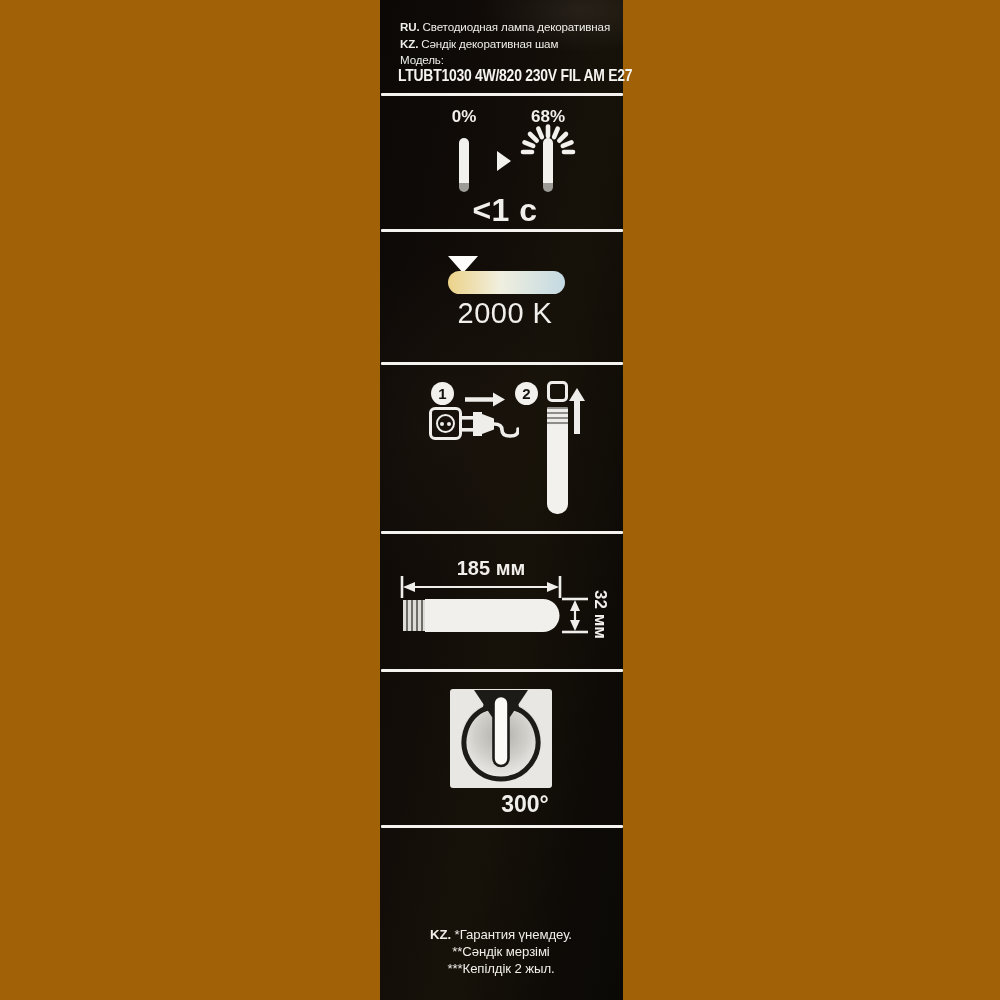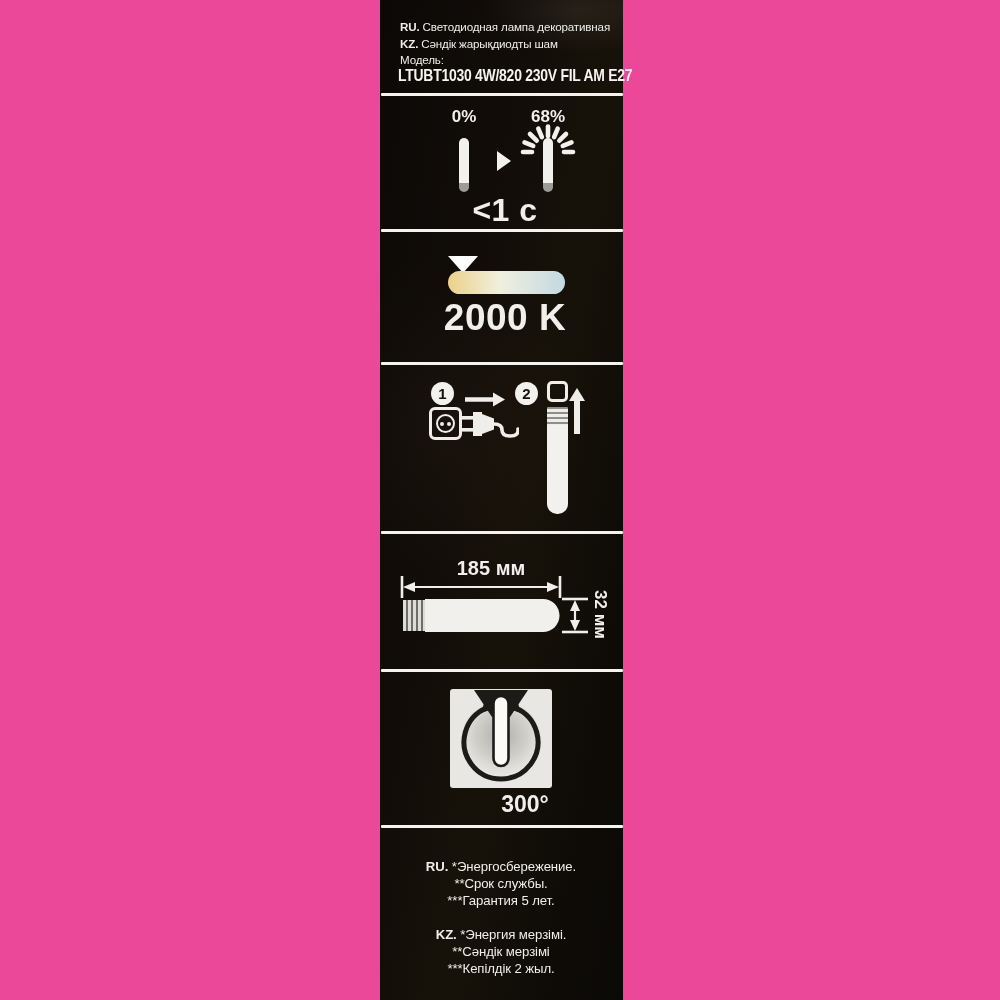--- a/index.html
+++ b/index.html
@@ -1,18 +1,18 @@
 <!DOCTYPE html>
 <html><head>
 <meta charset="utf-8">
 <style>
   * { margin:0; padding:0; box-sizing:border-box; }
   html,body { background:#000; }
   .stage {
-    position:relative; width:1000px; height:1000px; background:#ec4899;
+    position:relative; width:1000px; height:1000px; background:#a16207;
     overflow:hidden; font-family:"Liberation Sans", sans-serif; color:#f1efeb;
   }
   .panel {
     position:absolute; left:380px; top:0; width:243px; height:1000px;
     background:
       radial-gradient(ellipse 140px 60px at 200px 10px, rgba(120,110,100,0.18), rgba(0,0,0,0) 70%),
       radial-gradient(ellipse 180px 220px at 60px 420px, rgba(90,70,50,0.10), rgba(0,0,0,0) 75%),
       linear-gradient(100deg, #0b0806 0%, #120d08 38%, #171209 58%, #0e0b07 82%, #0b0906 100%);
   }
   .sep { position:absolute; left:381px; width:242px; height:3px; background:#f4f3f0; border-radius:1px; }
@@ -29,21 +29,21 @@
     background:linear-gradient(to bottom, #f2f1ed 0 84%, #9c9b96 84%); }
   .tri-right { position:absolute; width:0; height:0;
     border-top:10px solid transparent; border-bottom:10px solid transparent;
     border-left:14px solid #f2f1ed; }
   .time { font-size:32px; font-weight:700; width:100px; letter-spacing:0.5px; }
   
   .tri-down { position:absolute; width:0; height:0;
     border-left:15px solid transparent; border-right:15px solid transparent;
     border-top:17px solid #fdfdfb; }
   .temp-bar { position:absolute; left:448px; top:271px; width:117px; height:23px; border-radius:12px; }
-  .kelvin { font-size:37px; font-weight:700; width:160px; letter-spacing:0.5px; }
+  .kelvin { font-size:29px; font-weight:400; width:160px; letter-spacing:0.5px; }
   
   .step-badge { position:absolute; width:23px; height:23px; border-radius:50%;
     background:#f2f1ed; color:#15120e; font-weight:700; font-size:15px;
     display:flex; align-items:center; justify-content:center; }
   .socket { position:absolute; left:429px; top:407px; width:33px; height:33px;
     border:3px solid #efeeea; border-radius:6px; display:flex; align-items:center; justify-content:center; }
   .socket-circle { width:19px; height:19px; border:2px solid #efeeea; border-radius:50%;
     display:flex; align-items:center; justify-content:center; gap:3px; }
   .dot { width:4px; height:4px; border-radius:50%; background:#efeeea; }
   .base-square { position:absolute; left:547px; top:381px; width:21px; height:21px;
@@ -70,21 +70,21 @@
   <div class="panel"></div>
 
   <div class="sep" style="top:93px"></div>
   <div class="sep" style="top:229px"></div>
   <div class="sep" style="top:362px"></div>
   <div class="sep" style="top:531px"></div>
   <div class="sep" style="top:669px"></div>
   <div class="sep" style="top:825px"></div>
 
   <div class="txt hline" style="left:400px; top:20px"><span class="b">RU.</span><span> Светодиодная лампа декоративная</span></div>
-  <div class="txt hline" style="left:400px; top:37px"><span class="b">KZ.</span><span> Сәндік жарықдиодты шам</span></div>
+  <div class="txt hline" style="left:400px; top:37px"><span class="b">KZ.</span><span> Сәндік декоративная шам</span></div>
   <div class="txt hline" style="left:400px; top:53px">Модель:</div>
   <div class="txt model" style="left:398px; top:66px">LTUBT1030 4W/820 230V FIL AM E27</div>
 
   <div class="txt ctr pct" style="left:440px; top:107px">0%</div>
   <div class="txt ctr pct" style="left:524px; top:107px">68%</div>
   <div class="mini-tube" style="left:459px; top:138px"></div>
   <div class="tri-right" style="left:497px; top:151px"></div>
   <svg style="left:520px; top:110px" width="56" height="48" viewBox="0 0 56 48">
     <g stroke="#f2f1ed" stroke-width="4.6" stroke-linecap="round">
       <line x1="12" y1="42" x2="3" y2="42"></line>
@@ -170,23 +170,18 @@
     <rect x="0" y="0" width="102" height="99" rx="3" fill="#e8e7e3"></rect>
     <ellipse cx="51" cy="50" rx="40" ry="38" fill="url(#shade)"></ellipse>
     <polygon points="24,1 78,1 60,28 42,28" fill="#1c1b18"></polygon>
     <path d="M37.1,18.7 A37,37 0 1 0 64.9,18.7" fill="none" stroke="#1c1b18" stroke-width="5"></path>
     <polygon points="31,24 46,19 36,8" fill="#1c1b18"></polygon>
     <polygon points="71,24 56,19 66,8" fill="#1c1b18"></polygon>
     <rect x="43.5" y="7" width="15" height="70" rx="7.5" fill="#fbfaf7" stroke="#1c1b18" stroke-width="2.6"></rect>
   </svg>
   <div class="txt ctr angle" style="left:475px; top:791px">300°</div>
 
-  <div class="foot" style="top:858px">
-    <div><span class="b">RU.</span><span> *Энергосбережение.</span></div>
-    <div>**Срок службы.</div>
-    <div>***Гарантия 5 лет.</div>
-  </div>
   <div class="foot" style="top:926px">
-    <div><span class="b">KZ.</span><span> *Энергия мерзімі.</span></div>
+    <div><span class="b">KZ.</span><span> *Гарантия үнемдеу.</span></div>
     <div>**Сәндік мерзімі</div>
     <div>***Кепілдік 2 жыл.</div>
   </div>
 </div>
 
 </body></html>

